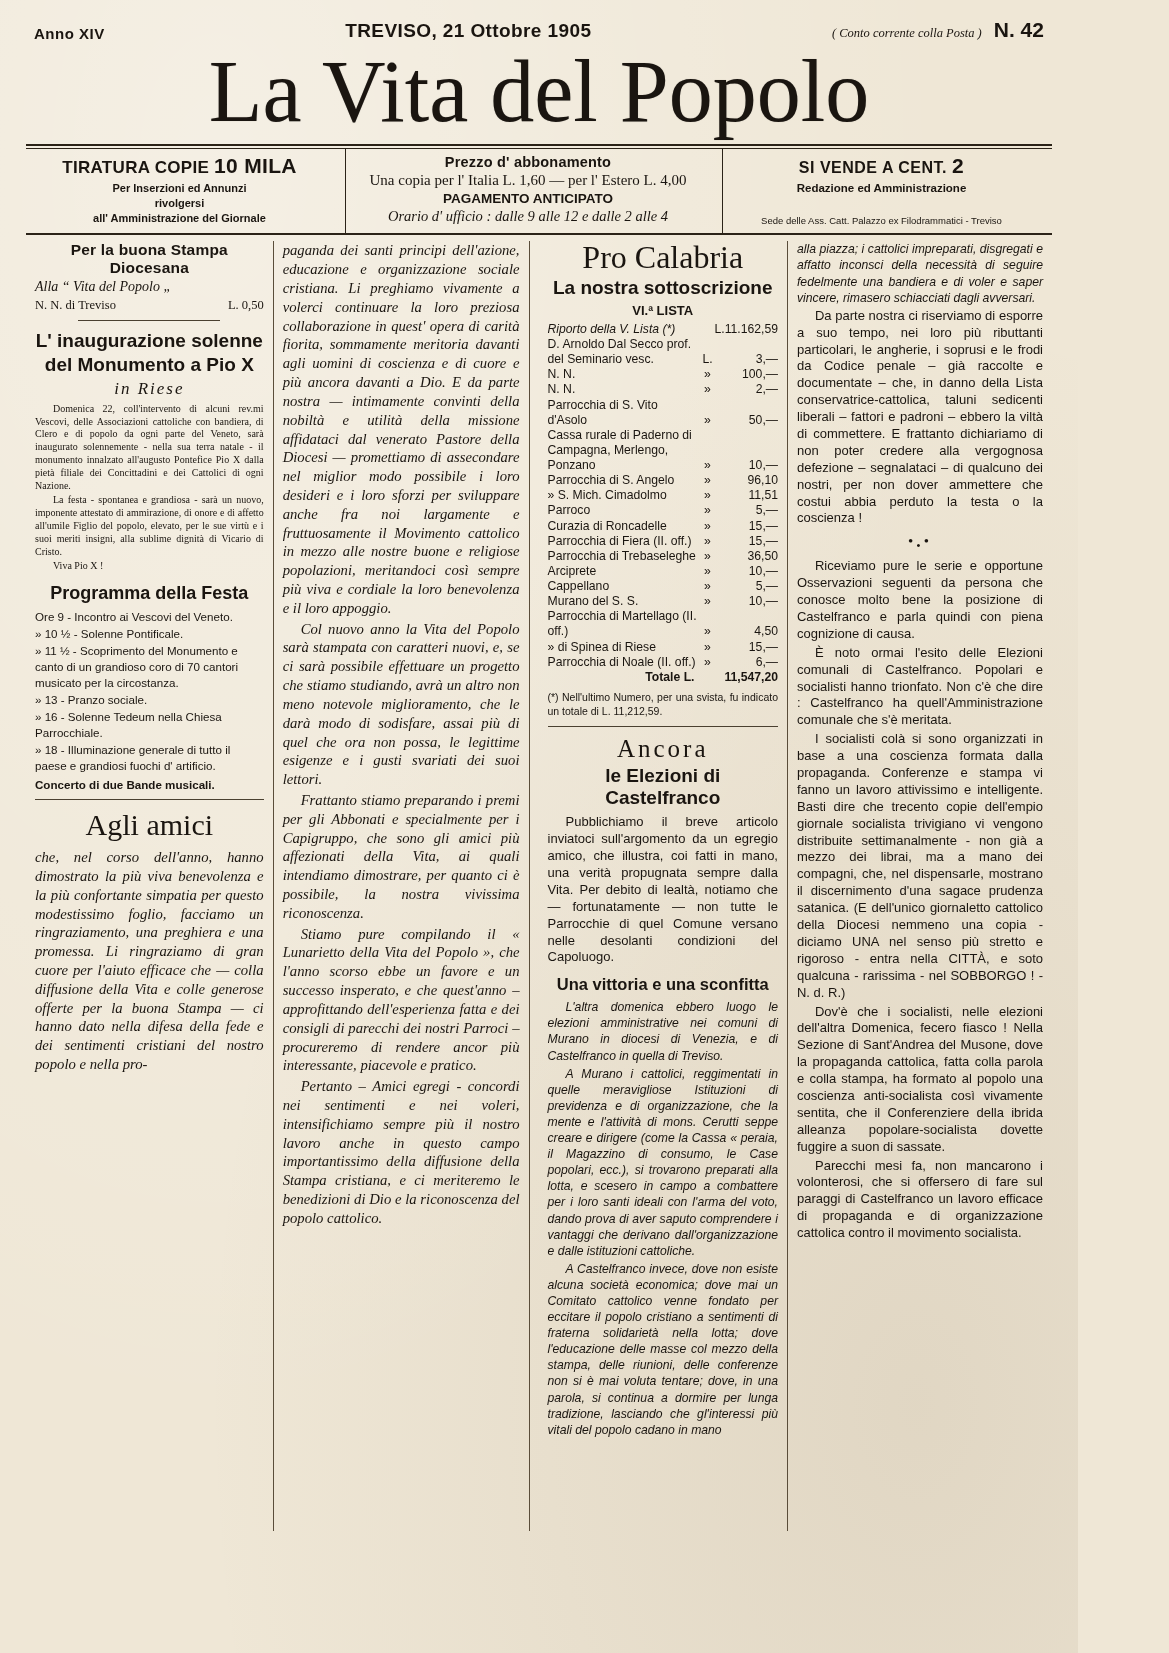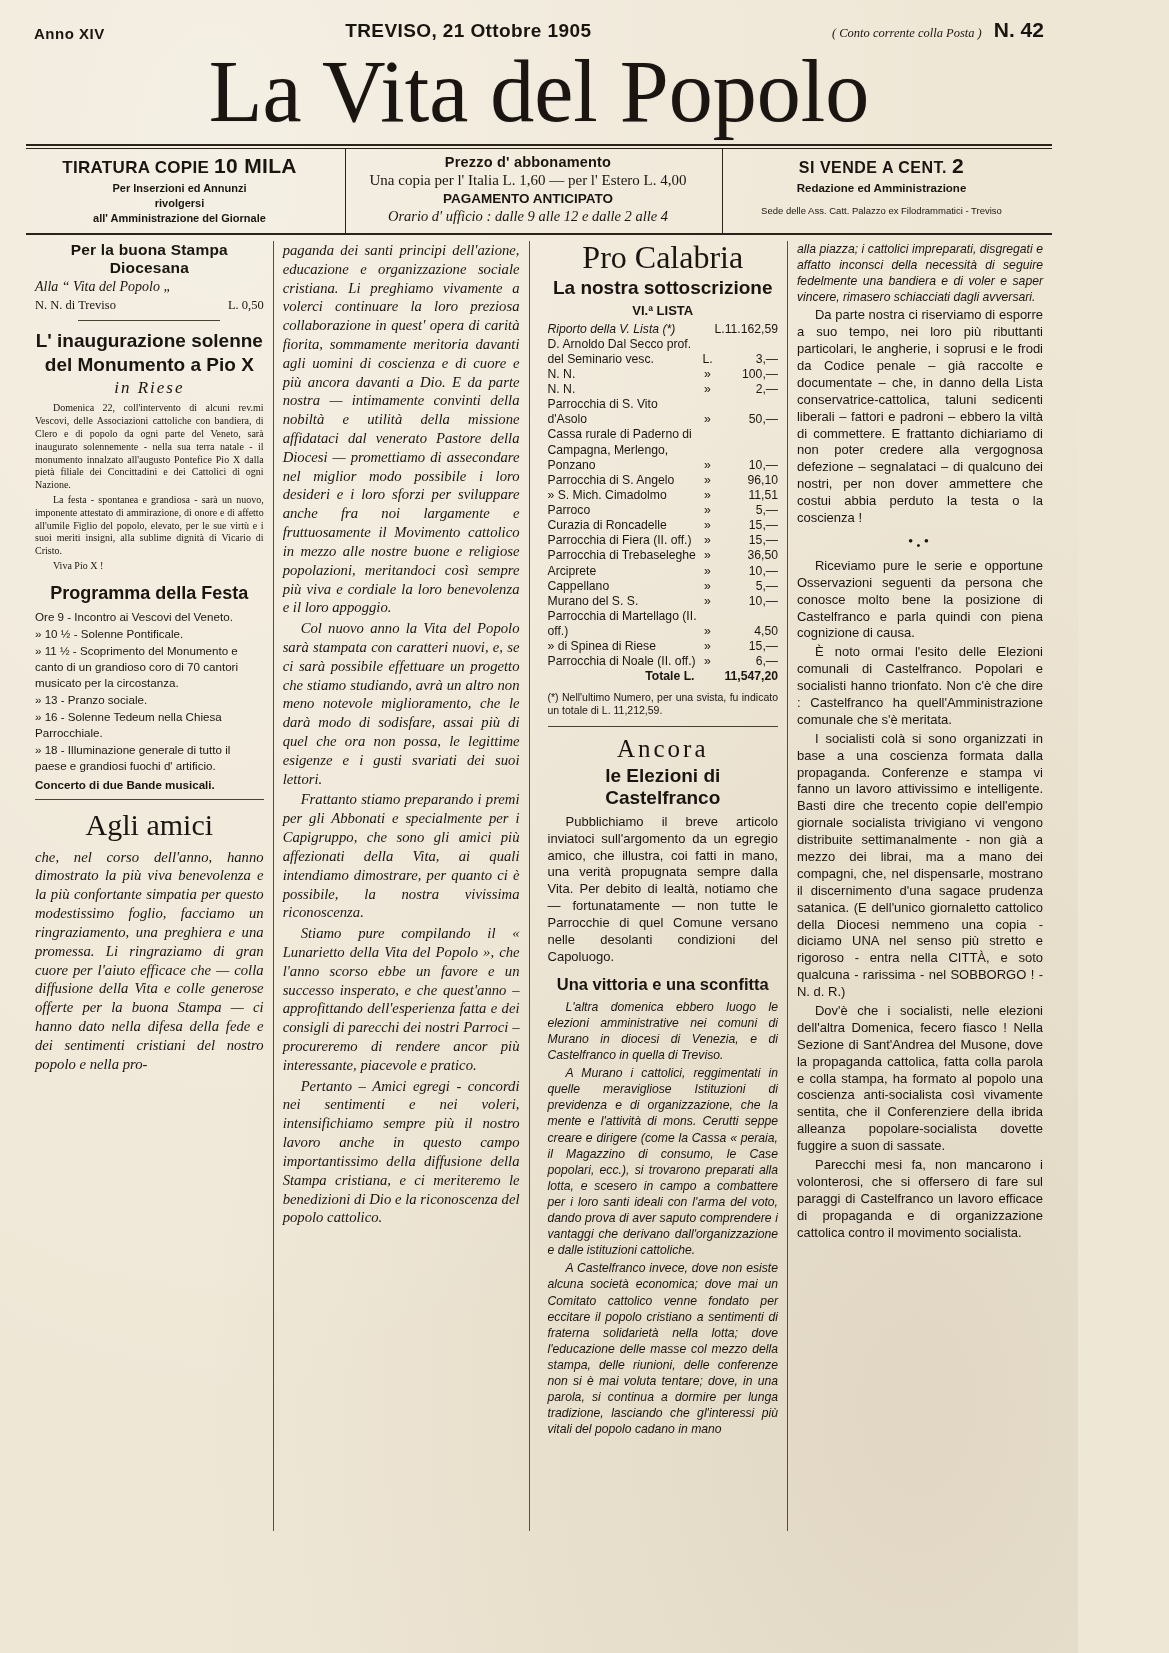--- a/index.html
+++ b/index.html
@@ -51,21 +51,21 @@
   .ib-l1 { font-family:"Liberation Sans", sans-serif; font-weight:bold; font-size:17px; letter-spacing:0.3px;}
   .ib-l1 .big { font-size:21px;}
   .ib-sub { font-family:"Liberation Sans", sans-serif; font-weight:bold; font-size:11px; line-height:1.35; margin-top:3px;}
   .ib-m1 { font-family:"Liberation Sans", sans-serif; font-weight:bold; font-size:14.5px; letter-spacing:0.2px;}
   .ib-m2 { font-size:15px; margin-top:2px;}
   .ib-m3 { font-family:"Liberation Sans", sans-serif; font-weight:bold; font-size:13.5px; margin-top:2px;}
   .ib-m4 { font-style:italic; font-size:14.5px; margin-top:2px;}
   .ib-r1 { font-family:"Liberation Sans", sans-serif; font-weight:bold; font-size:16px; letter-spacing:0.5px;}
   .ib-r1 .big { font-size:21px;}
   .ib-r2 { font-family:"Liberation Sans", sans-serif; font-weight:bold; font-size:11.5px; margin-top:4px;}
-  .ib-r3 { font-family:"Liberation Sans", sans-serif; font-size:9.5px; margin-top:11px;}
+  .ib-r3 { font-family:"Liberation Sans", sans-serif; font-size:9.5px; margin-top:21px;}
 
   .columns { display:flex; margin-top:6px; height:1290px;}
   .col { padding:0 9px; box-sizing:border-box; }
   .col + .col { border-left:1px solid #5a4d3a; }
   .c1 { width:268px; }
   .c2 { width:278px; }
   .c3 { width:280px;padding-left:18px; }
   .c4 { width:288px; }
 
   p { margin:0 0 2px 0; text-indent:18px; }

